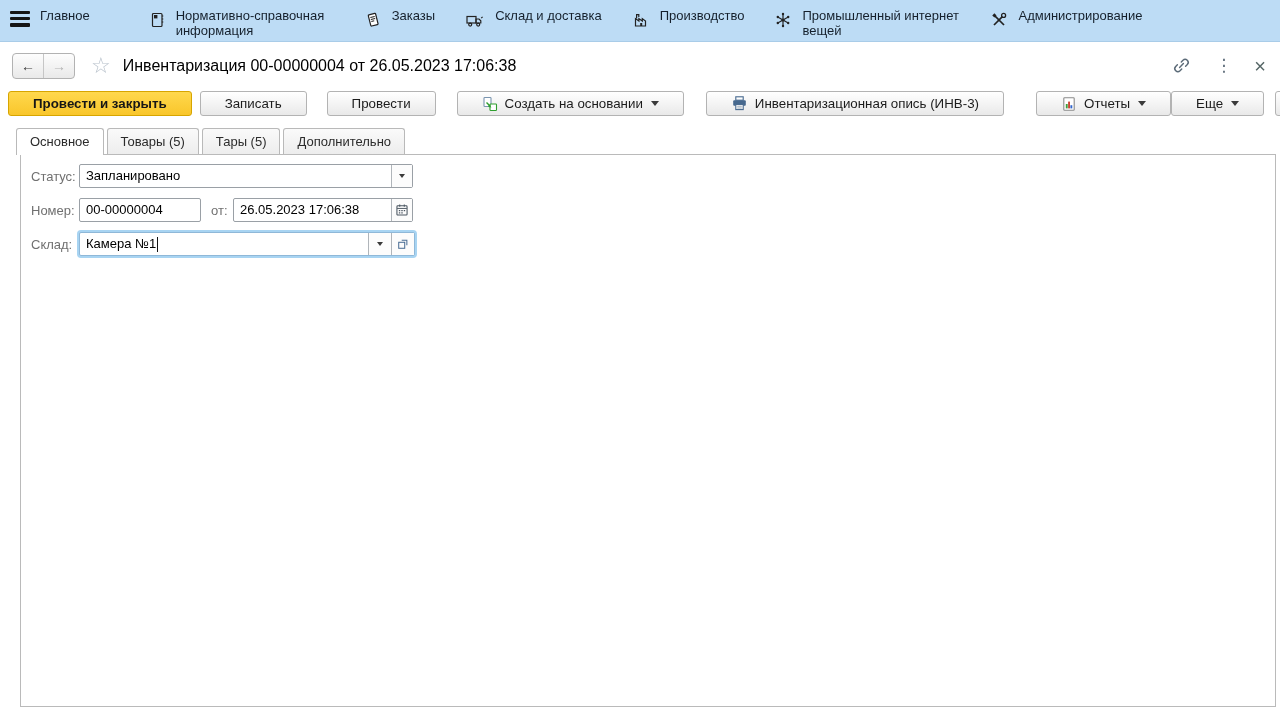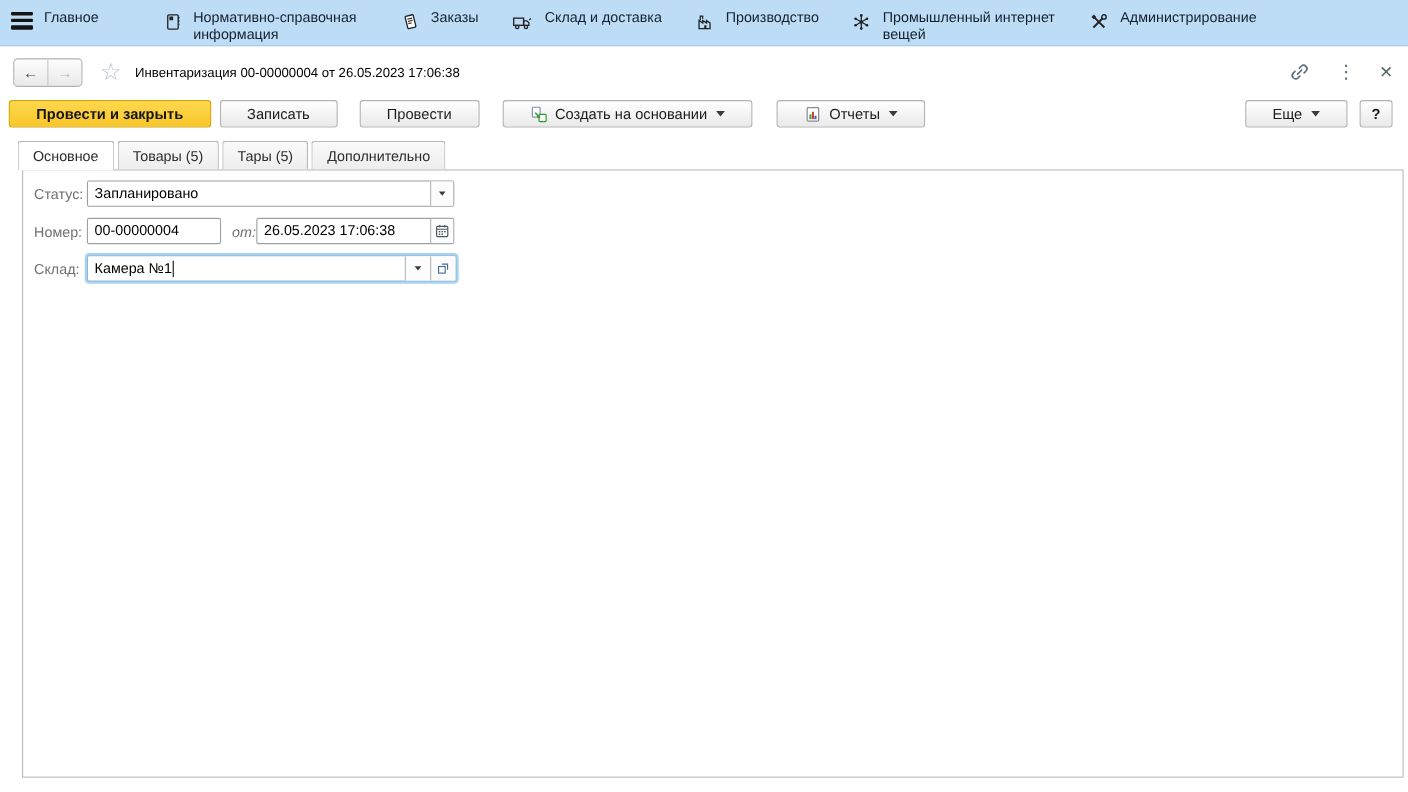--- a/index.html
+++ b/index.html
@@ -27,21 +27,21 @@
     display:flex;align-items:center;padding:0 14px 0 12px;box-sizing:border-box;background:#fff;
   }
   .navgroup{
     display:flex;border:1px solid #b2b2b2;border-radius:4px;overflow:hidden;
     background:linear-gradient(#fdfdfd,#e9e9e9);height:24px;flex:none;
   }
   .navbtn{width:30px;text-align:center;line-height:24px;font-size:14px;cursor:pointer;}
   .navbtn.back{color:#3a3a3a;}
   .navbtn.fwd{color:#b4b4b4;border-left:1px solid #c6c6c6;}
   .star{font-size:22px;color:#b9c2cc;margin-left:16px;line-height:24px;cursor:pointer;flex:none;}
-  .doc-title{margin-left:12px;font-size:12px;color:#000;white-space:nowrap;}
+  .doc-title{margin-left:12px;font-size:16px;color:#000;white-space:nowrap;}
   .tb-spacer{flex:1;}
   .tb-ico{color:#5c6b78;cursor:pointer;flex:none;display:flex;align-items:center;}
   .dots{font-size:17px;color:#5c6b78;margin:0 22px 0 24px;line-height:16px;}
   .close-x{font-size:20px;color:#566;line-height:18px;}
   
   .toolbar{
     position:absolute;top:88px;left:0;right:0;height:34px;
     display:flex;align-items:flex-start;padding:3px 14px 0 8px;box-sizing:border-box;
   }
   .btn{
@@ -67,21 +67,21 @@
   }
   .tab.active{height:27px;background:#ffffff;}
   
   .panel{
     position:absolute;left:20px;top:154px;width:1256px;height:553px;box-sizing:border-box;
     border:1px solid #bababa;background:#fff;z-index:1;
     padding:9px 0 0 10px;
   }
   .frow{display:flex;align-items:center;height:24px;margin-bottom:10px;}
   .flabel{width:48px;color:#707070;flex:none;}
-  .flabel.sm{width:18px;margin-left:10px;margin-right:4px;font-style:italic;}
+  .flabel.sm{width:18px;margin-left:10px;margin-right:4px;}
   .cfield{
     display:flex;align-items:center;height:24px;box-sizing:border-box;
     border:1px solid #9aa0a6;border-radius:2px;background:#fff;
   }
   .cfield .ftext{padding:0 6px;line-height:22px;color:#000;flex:1;white-space:nowrap;overflow:hidden;}
   .fbtn{
     width:20px;align-self:stretch;border-left:1px solid #b0b5ba;background:#fcfcfc;
     display:flex;align-items:center;justify-content:center;cursor:pointer;flex:none;
   }
   .fbtn .caret-sm{
@@ -222,20 +222,31 @@
           <rect x="2" y="1.5" width="7" height="9" rx="0.8" fill="#fff" stroke="#7a95b0" stroke-width="1.1"></rect>
           <rect x="8" y="8" width="6.5" height="6.5" rx="0.8" fill="#fff" stroke="#2e9e2e" stroke-width="1.1"></rect>
           <path d="M4.5 6.5 L8.5 10.5" stroke="#2e9e2e" stroke-width="1.4"></path>
           <path d="M9.5 11.5 l-3.2-0.4 0.4-2.8 z" fill="#2e9e2e"></path>
         </svg>
     </span>
     <span>Создать на основании</span>
     <span class="caret-down"></span>
   </button>
 
+  <button class="btn" style="margin-right:32px;">
+    <span class="bico">
+      <svg width="17" height="17" viewBox="0 0 17 17">
+          <rect x="4.8" y="1.8" width="7.4" height="3.4" fill="#fff" stroke="#46688e" stroke-width="1.1"></rect>
+          <rect x="2.2" y="5.2" width="12.6" height="5.6" rx="1" fill="#46688e"></rect>
+          <rect x="4.8" y="9.4" width="7.4" height="5.2" fill="#fff" stroke="#46688e" stroke-width="1.1"></rect>
+          <path d="M6.2 11.2 h4.6 M6.2 13 h4.6" stroke="#9aa8b6" stroke-width="1"></path>
+        </svg>
+    </span>
+    <span>Инвентаризационная опись (ИНВ-3)</span>
+  </button>
 
   <button class="btn">
     <span class="bico">
       <svg width="16" height="16" viewBox="0 0 16 16">
           <rect x="2.8" y="1.8" width="10.4" height="12.4" rx="0.8" fill="#fff" stroke="#8a8a8a" stroke-width="1.1"></rect>
           <rect x="4.8" y="8" width="1.9" height="4.4" fill="#3fa03f"></rect>
           <rect x="7.1" y="5.6" width="1.9" height="6.8" fill="#cc4433"></rect>
           <rect x="9.4" y="9.2" width="1.9" height="3.2" fill="#3366cc"></rect>
         </svg>
     </span>

